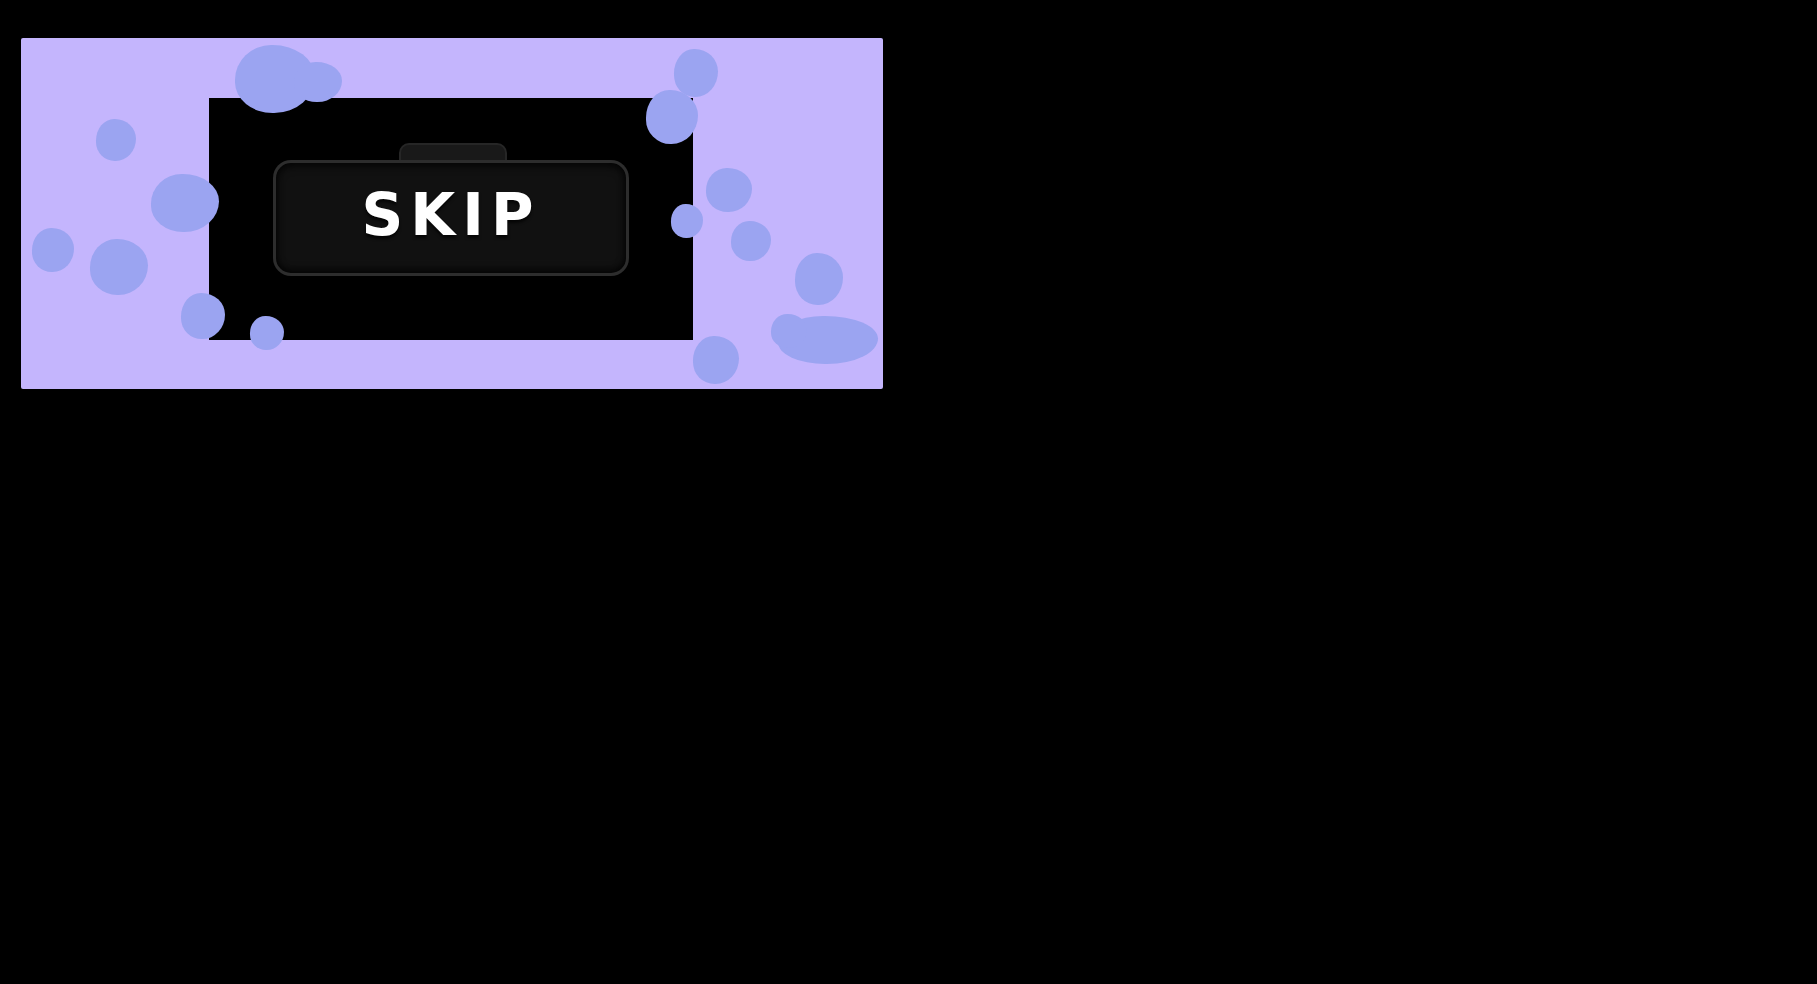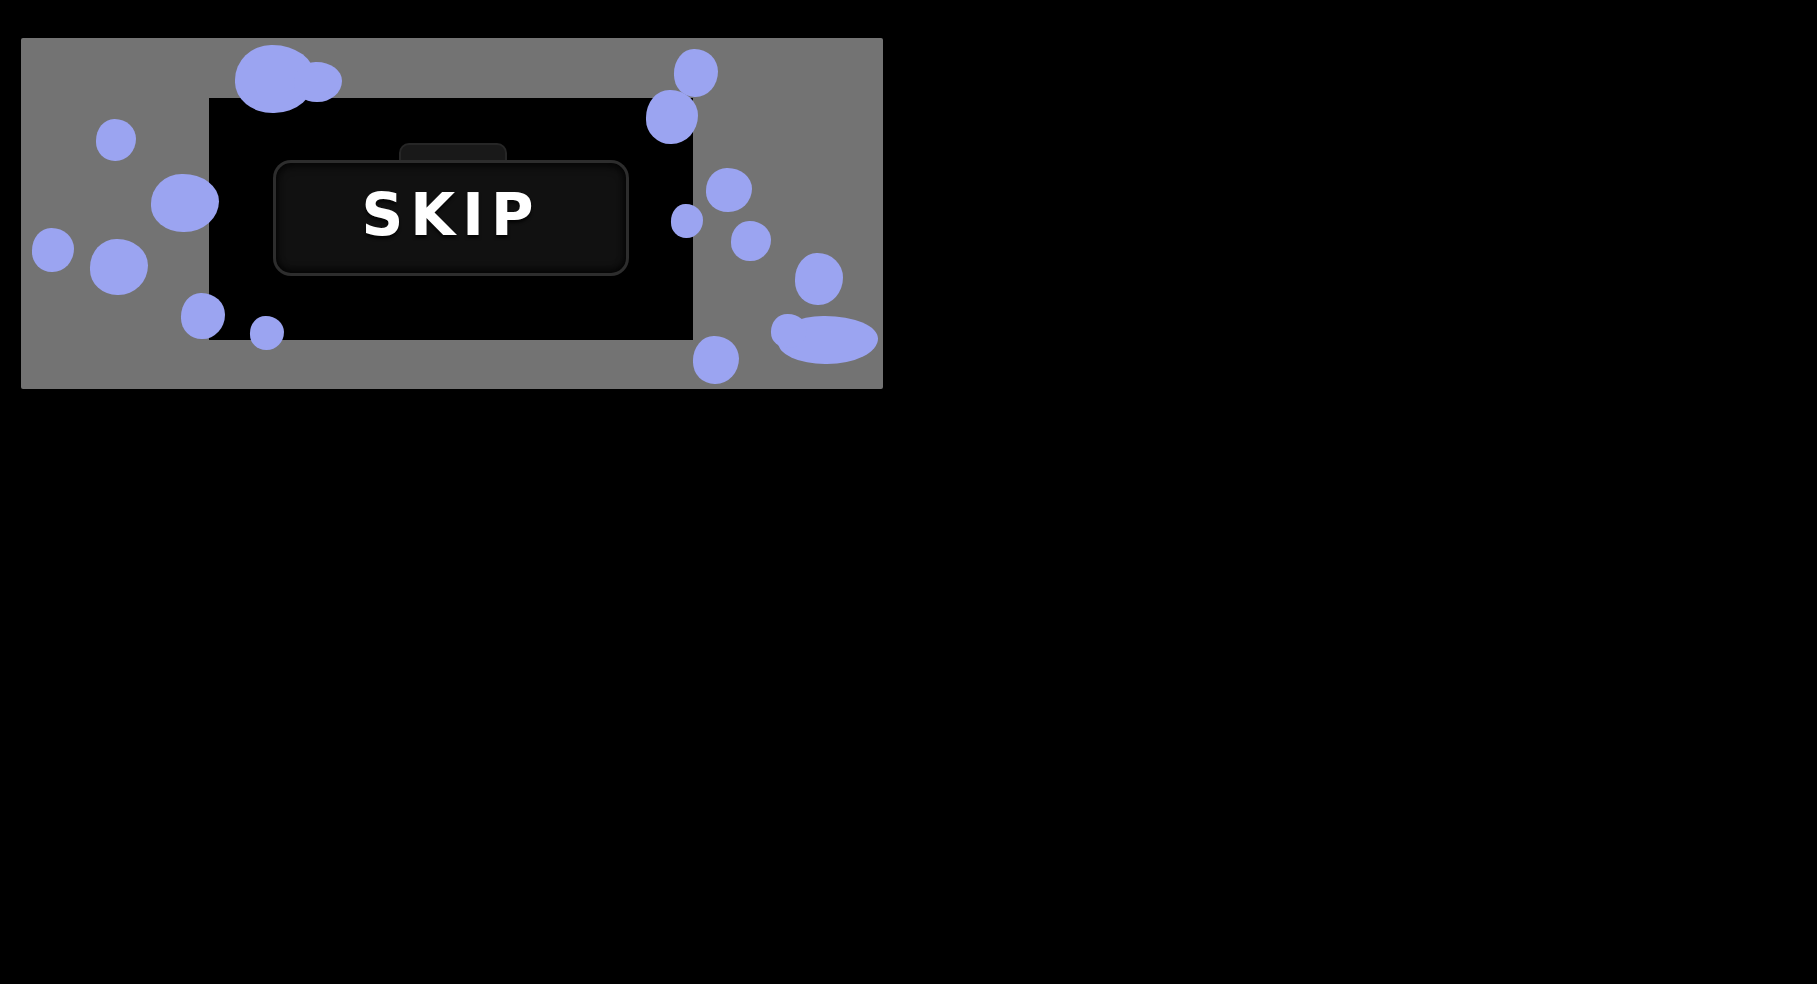--- a/index.html
+++ b/index.html
@@ -11,21 +11,21 @@
     font-family: "Liberation Sans", sans-serif;
   }
   body { background: #000000; position: relative; }
 
   .canvas {
     position: absolute;
     left: 21px;
     top: 38px;
     width: 862px;
     height: 351px;
-    background: #737373;
+    background: #c4b5fd;
     border-radius: 2px;
   }
 
   .panel {
     position: absolute;
     left: 188px;   
     top: 60px;     
     width: 484px;
     height: 242px;
     background: #000000;

